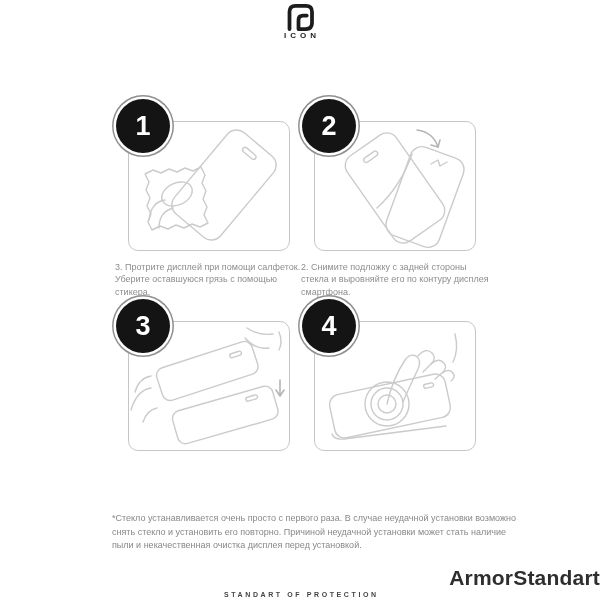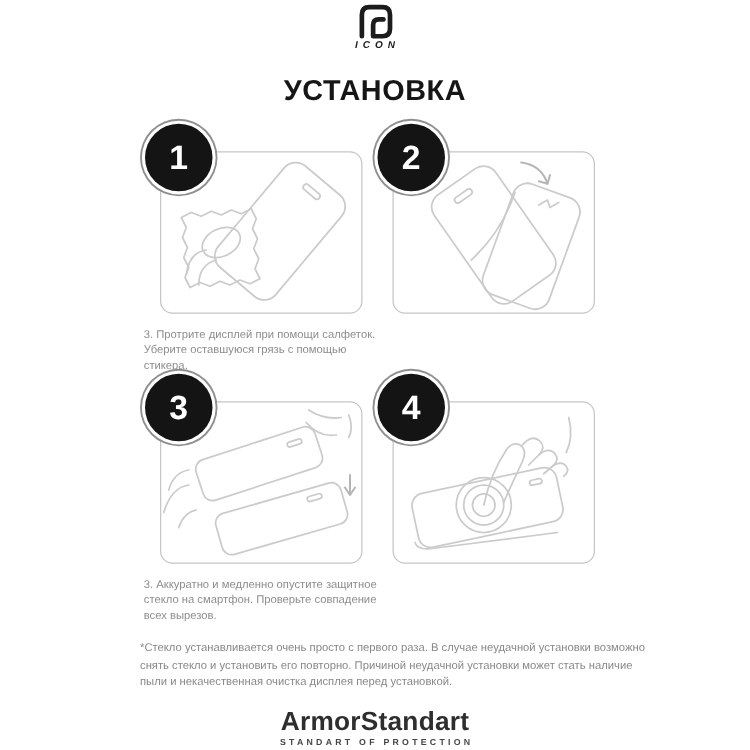--- a/index.html
+++ b/index.html
@@ -5,21 +5,21 @@
   html,body{margin:0;padding:0;background:#fff;}
   .page{
     position:relative;width:600px;height:600px;background:#ffffff;
     font-family:"Liberation Sans","DejaVu Sans",sans-serif;overflow:hidden;
     -webkit-font-smoothing:antialiased;
   }
   
   .brand-icon{position:absolute;left:272px;top:2px;width:56px;height:30px;text-align:center;}
   .brand-icon-label{
     position:absolute;left:250px;top:31px;width:100px;text-align:center;
-    font-size:8px;font-weight:700;letter-spacing:4px;color:#1c1c1c;text-indent:4px;font-style:italic;
+    font-size:8px;font-weight:700;letter-spacing:4px;color:#1c1c1c;text-indent:4px;
   }
   .page-title{
     position:absolute;left:0;top:44px;width:600px;text-align:center;
     font-size:23px;font-weight:700;color:#161616;letter-spacing:0.5px;
   }
   
   .step{position:absolute;width:192px;height:200px;}
   .panel{
     position:absolute;left:18px;top:23px;width:160px;height:128px;
     border:1.5px solid #c6c6c6;border-radius:10px;background:#fff;
@@ -34,21 +34,21 @@
   .caption{
     position:absolute;left:5px;top:163px;width:188px;margin:0;
     font-size:9px;line-height:1.38;color:#8d8d8d;
   }
   
   .footnote{
     position:absolute;left:112px;top:512px;width:404px;margin:0;
     font-size:9px;line-height:1.5;color:#888888;
   }
   .footer-wordmark{
-    position:absolute;left:0;top:566px;width:600px;text-align:center;
+    position:absolute;left:0;top:566px;width:600px;text-align:right;
     font-size:21px;font-weight:600;color:#2e2e2e;letter-spacing:0.2px;
   }
   .footer-tagline{
     position:absolute;left:0;top:591px;width:600px;text-align:center;
     font-size:7px;font-weight:700;letter-spacing:2.6px;color:#454545;text-indent:2.6px;
   }
   .art{stroke:#cbcbcb;fill:none;stroke-width:1.4;stroke-linecap:round;stroke-linejoin:round;}
   .art-dark{stroke:#b5b5b5;fill:none;stroke-width:1.6;stroke-linecap:round;stroke-linejoin:round;}
 </style>
 </head>
@@ -56,21 +56,20 @@
 
 <div class="page">
 
   <div class="brand-icon">
     <svg width="56" height="30" viewBox="0 0 56 40">
       <path d="M14 36 L14 13 Q14 5 22 5 L36 5 Q44 5 44 13 L44 28 Q44 36 36 36 L26 36 L26 24 Q26 18 32 18 L37 18" fill="none" stroke="#1c1c1c" stroke-width="5" stroke-linecap="round" stroke-linejoin="round"></path>
     </svg>
   </div>
   <div class="brand-icon-label">ICON</div>
 
-  <h1 class="page-title">УСТАНОВКА</h1>
 
   <section class="step" style="left:110px;top:98px;">
     <div class="panel">
       <svg width="160" height="128" viewBox="0 0 160 128">
         <g class="art" transform="rotate(40 95 63)">
           <rect x="65" y="10" width="60" height="106" rx="12"></rect>
           <rect x="86" y="20" width="16" height="5" rx="2.5"></rect>
         </g>
         <path class="art" d="M16 52 l8 -4 l8 3 l8 -4 l8 3 l8 -4 l8 3 l8 -4 l4 8 l-3 8 l4 8 l-3 8 l4 8 l-3 8 l4 8 l-8 4 l-8 -3 l-8 4 l-8 -3 l-8 4 l-8 -3 l-8 4 l-4 -8 l3 -8 l-4 -8 l3 -8 l-4 -8 l3 -8 Z"></path>
         <ellipse class="art" cx="48" cy="72" rx="16" ry="11" transform="rotate(-25 48 72)"></ellipse>
@@ -96,20 +95,21 @@
         </g>
         <path class="art" d="M97 32 Q86 64 62 86"></path>
         <path class="art" d="M116 42 l7 -4 l2 6 l7 -4"></path>
         <path class="art-dark" d="M102 8 q16 2 21 17"></path>
         <path class="art-dark" d="M123 25 l-7 -2 m7 2 l2 -7"></path>
       </svg>
     </div>
     <div class="badge">
       <span>2</span>
     </div>
+    <p class="caption">2. Снимите подложку с задней стороны стекла и выровняйте его по контуру дисплея смартфона.</p>
   </section>
 
   <section class="step" style="left:110px;top:298px;">
     <div class="panel">
       <svg width="160" height="128" viewBox="0 0 160 128">
         <g class="art" transform="rotate(-18 78 48)">
           <rect x="28" y="32" width="100" height="34" rx="8"></rect>
           <rect x="104" y="40" width="12" height="4" rx="2"></rect>
         </g>
         <g class="art" transform="rotate(-16 96 92)">
@@ -121,21 +121,20 @@
         <path class="art" d="M150 10 q4 10 0 18"></path>
         <path class="art" d="M6 70 q4 -14 16 -16"></path>
         <path class="art" d="M2 88 q6 -20 20 -22"></path>
         <path class="art" d="M14 100 q4 -12 14 -14"></path>
         <path class="art-dark" d="M151 58 v16 m0 0 l-4 -6 m4 6 l4 -6"></path>
       </svg>
     </div>
     <div class="badge">
       <span>3</span>
     </div>
-    <p class="caption">3. Аккуратно и медленно опустите защитное стекло на смартфон. Проверьте совпадение всех вырезов.</p>
   </section>
 
   <section class="step" style="left:296px;top:298px;">
     <div class="panel">
       <svg width="160" height="128" viewBox="0 0 160 128">
         <g class="art" transform="rotate(-12 75 84)">
           <rect x="16" y="62" width="118" height="44" rx="10"></rect>
           <rect x="112" y="70" width="10" height="4" rx="2"></rect>
         </g>
         <path class="art" d="M17 112 q2 6 12 5 l102 -13"></path>

